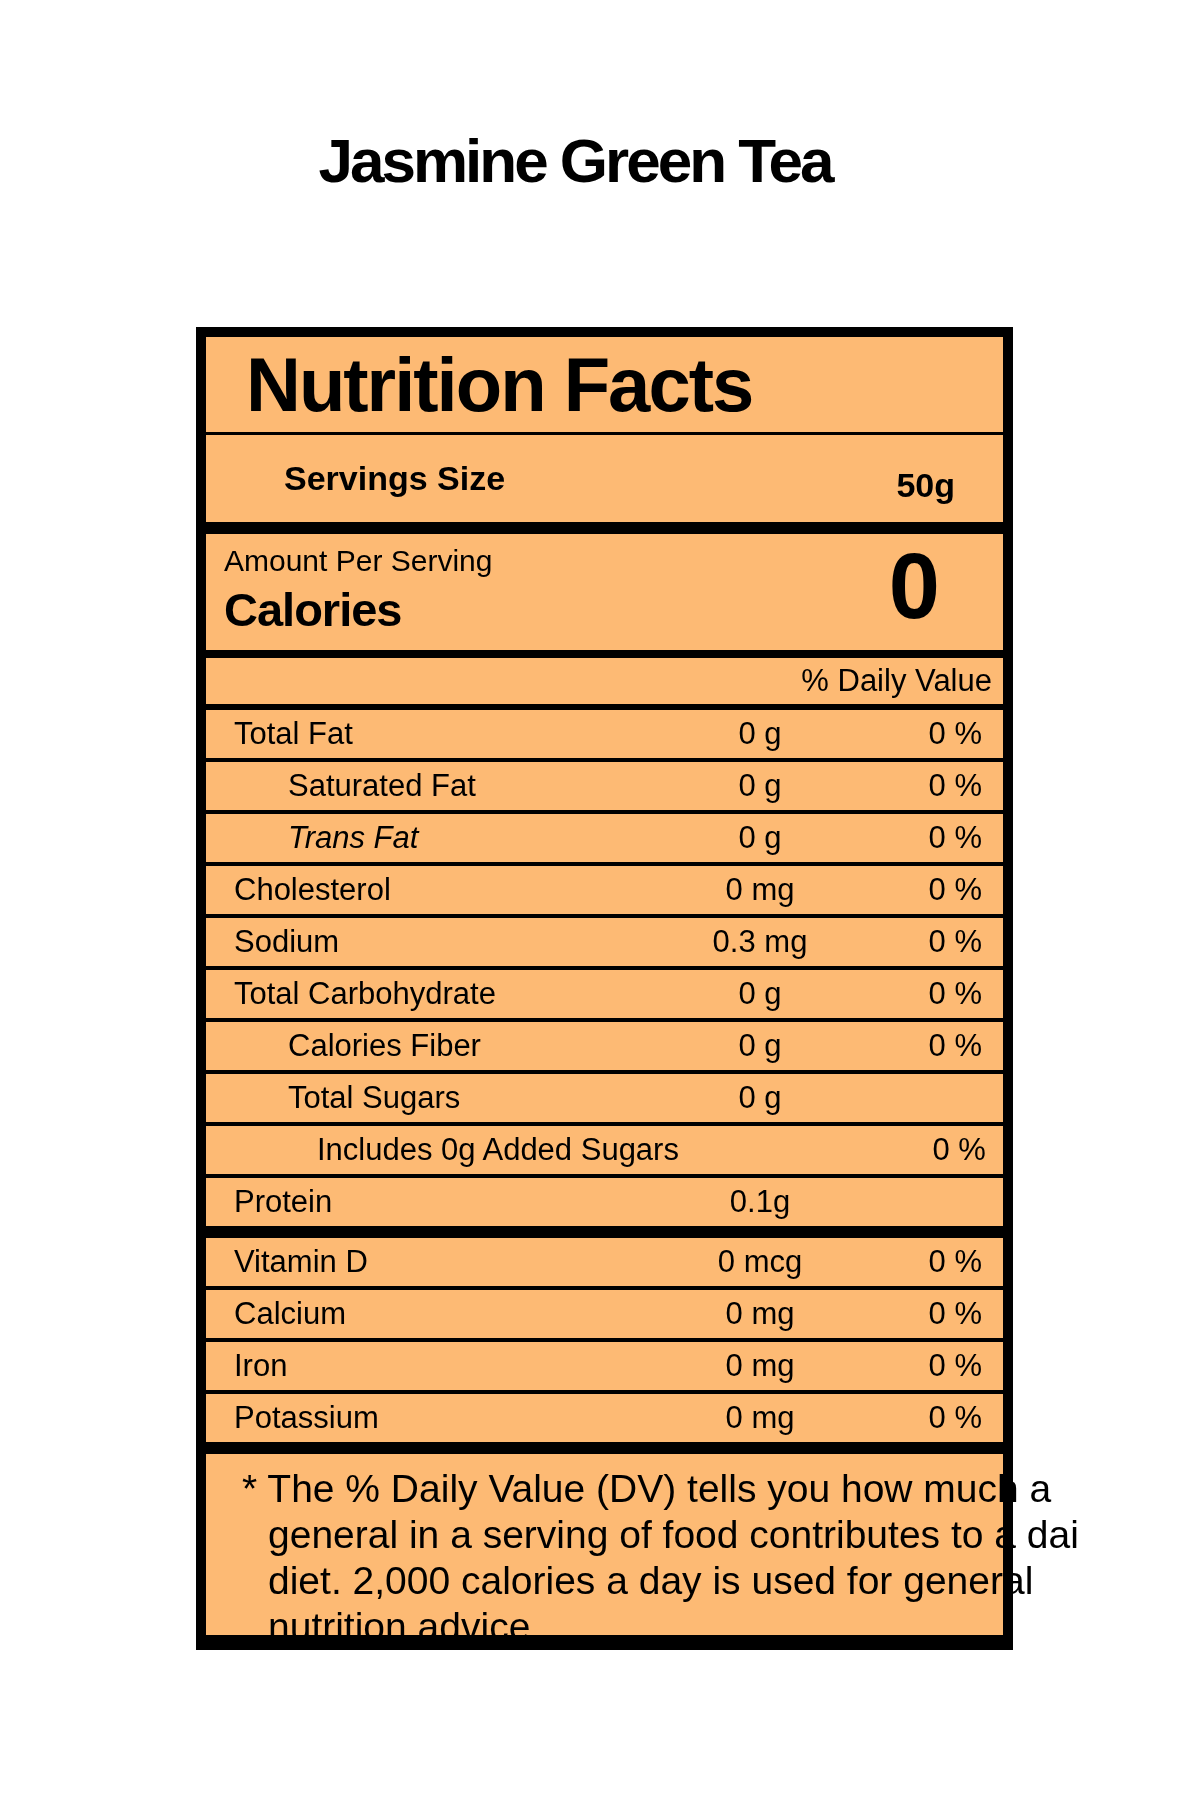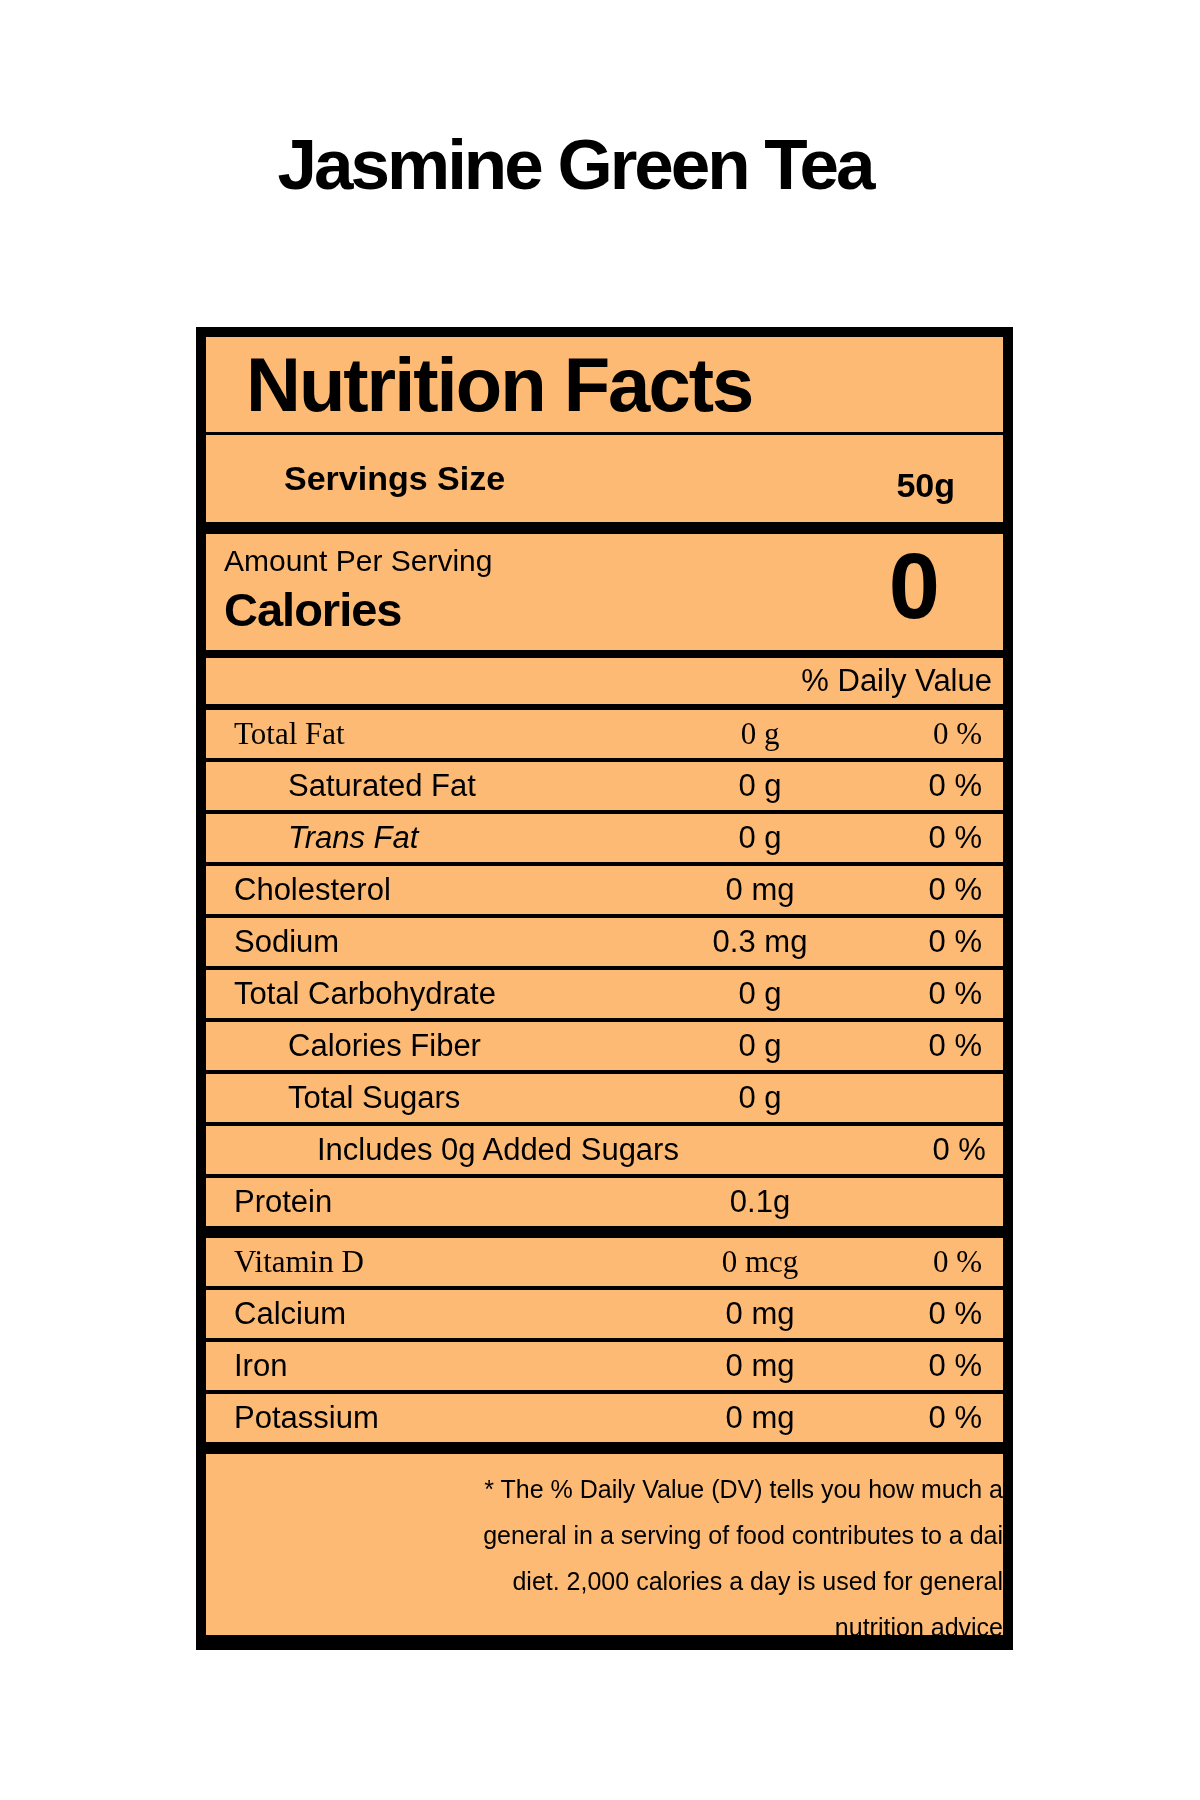--- a/index.html
+++ b/index.html
@@ -18,21 +18,21 @@
   }
 
   
   .product-title {
     position: absolute;
     top: 128px;
     left: 0;
     width: 1150px;
     margin: 0;
     text-align: center;
-    font-size: 71px;
+    font-size: 62px;
     font-weight: bold;
     letter-spacing: -3px;
     line-height: 1.05;
     color: #000000;
   }
 
   
   .nf-box {
     position: absolute;
     left: 196px;
@@ -108,37 +108,36 @@
 
   .row {
     height: 48px;
     box-sizing: content-box;
     display: grid;
     grid-template-columns: 1fr 170px 158px;
     align-items: center;
     border-top: 4px solid #000000;
     font-size: 31px;
   }
-  .row.nb { border-top: none; font-family: Liberation Serif, serif; }
+  .row.nb { border-top: none; }
   .row .lbl { white-space: nowrap; }
   .row .ind0 { padding-left: 28px; }
   .row .ind1 { padding-left: 82px; }
   .row .ind2 { padding-left: 111px; }
   .row .it   { font-style: italic; }
   .row .val  { text-align: center; white-space: nowrap; }
   .row .pct  { text-align: right; padding-right: 21px; white-space: nowrap; }
 
   .footnote {
     height: 185px;
     box-sizing: border-box;
     padding: 12px 0 0 36px;
-    font-size: 25px;
+    font-size: 39px;
     line-height: 46px;
     overflow: visible;
-    text-align: right;
   }
   .fline { white-space: nowrap; }
   .fline.hang { padding-left: 26px; }
   .fclip {
     height: 31px;
     overflow: hidden;
   }
 </style>
 </head>
 <body>

